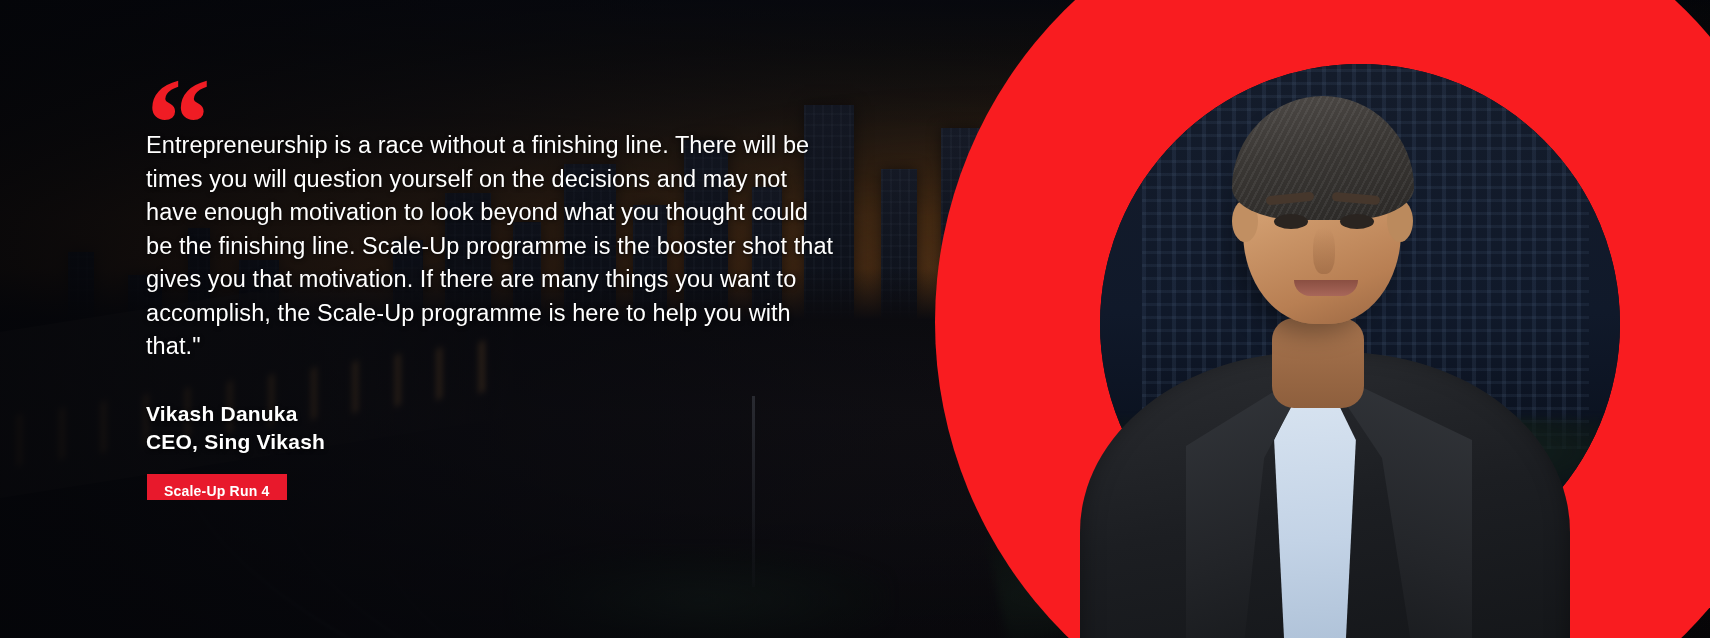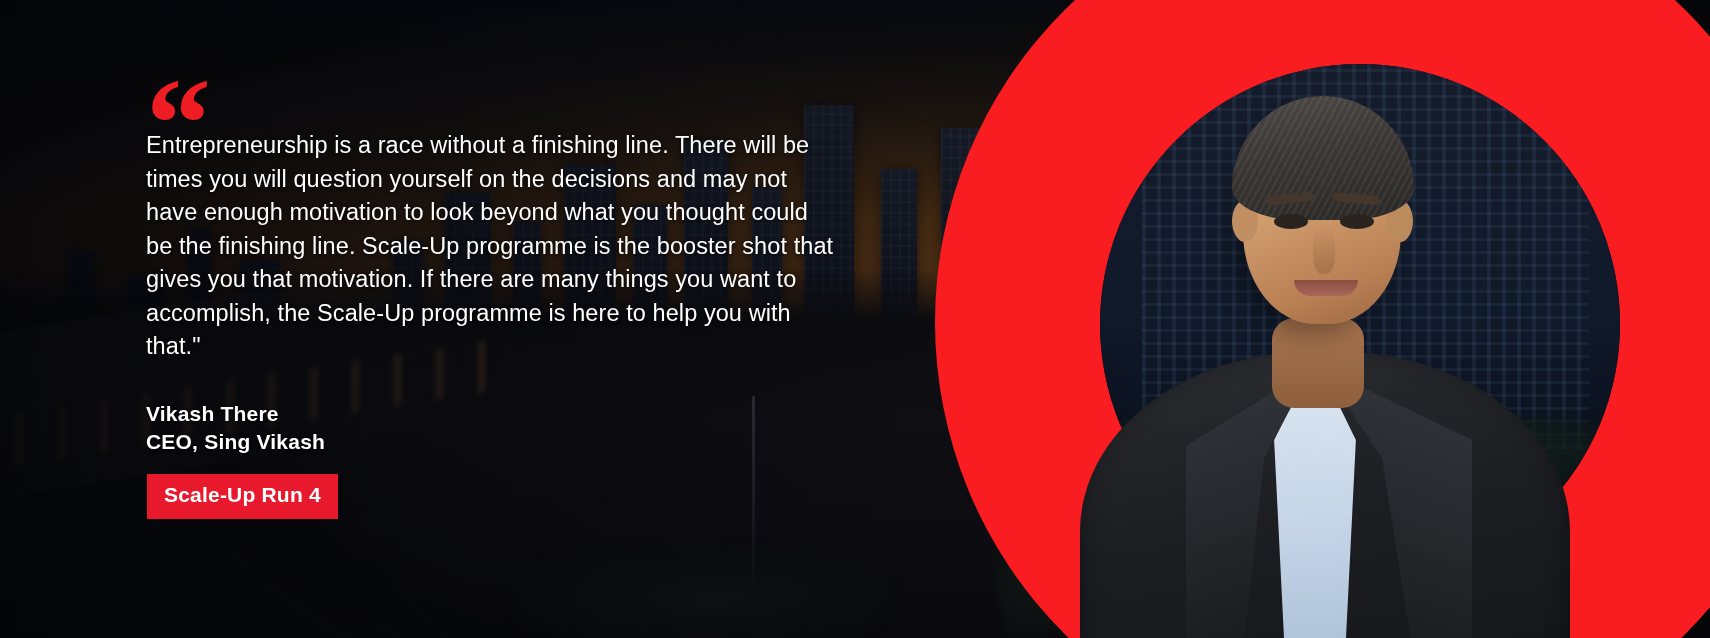--- a/index.html
+++ b/index.html
@@ -263,24 +263,24 @@
     font-weight:700;
     letter-spacing:0.2px;
     text-shadow:0 1px 4px rgba(0,0,0,0.8);
   }
 
   .badge {
     position:absolute; left:1px; top:474px;
     display:inline-block;
     background:#E8192C;
     color:#ffffff;
-    font-size:21px;
+    font-size:14px;
     font-weight:700;
     letter-spacing:0.2px;
-    padding:10px 17px 14px 17px;
+    padding:10px 17px 2px 17px;
     line-height:1;
   }
 </style>
 </head>
 <body>
 
 <div class="banner">
 
   <div class="bg">
     <div class="bg-sky"></div>
@@ -362,20 +362,20 @@
       <div class="sub-mouth"></div>
     </div>
   </div>
 
   <div class="content">
     <div class="quote-mark">“</div>
 
     <div class="quote-text">Entrepreneurship is a race without a finishing line. There will be times you will question yourself on the decisions and may not have enough motivation to look beyond what you thought could be the finishing line. Scale-Up programme is the booster shot that gives you that motivation. If there are many things you want to accomplish, the Scale-Up programme is here to help you with that."</div>
 
     <div class="attrib">
-      <div>Vikash There</div>
+      <div>Vikash Danuka</div>
       <div>CEO, Sing Vikash</div>
     </div>
 
     <div class="badge">Scale-Up Run 4</div>
   </div>
 
 </div>
 
 </body></html>

